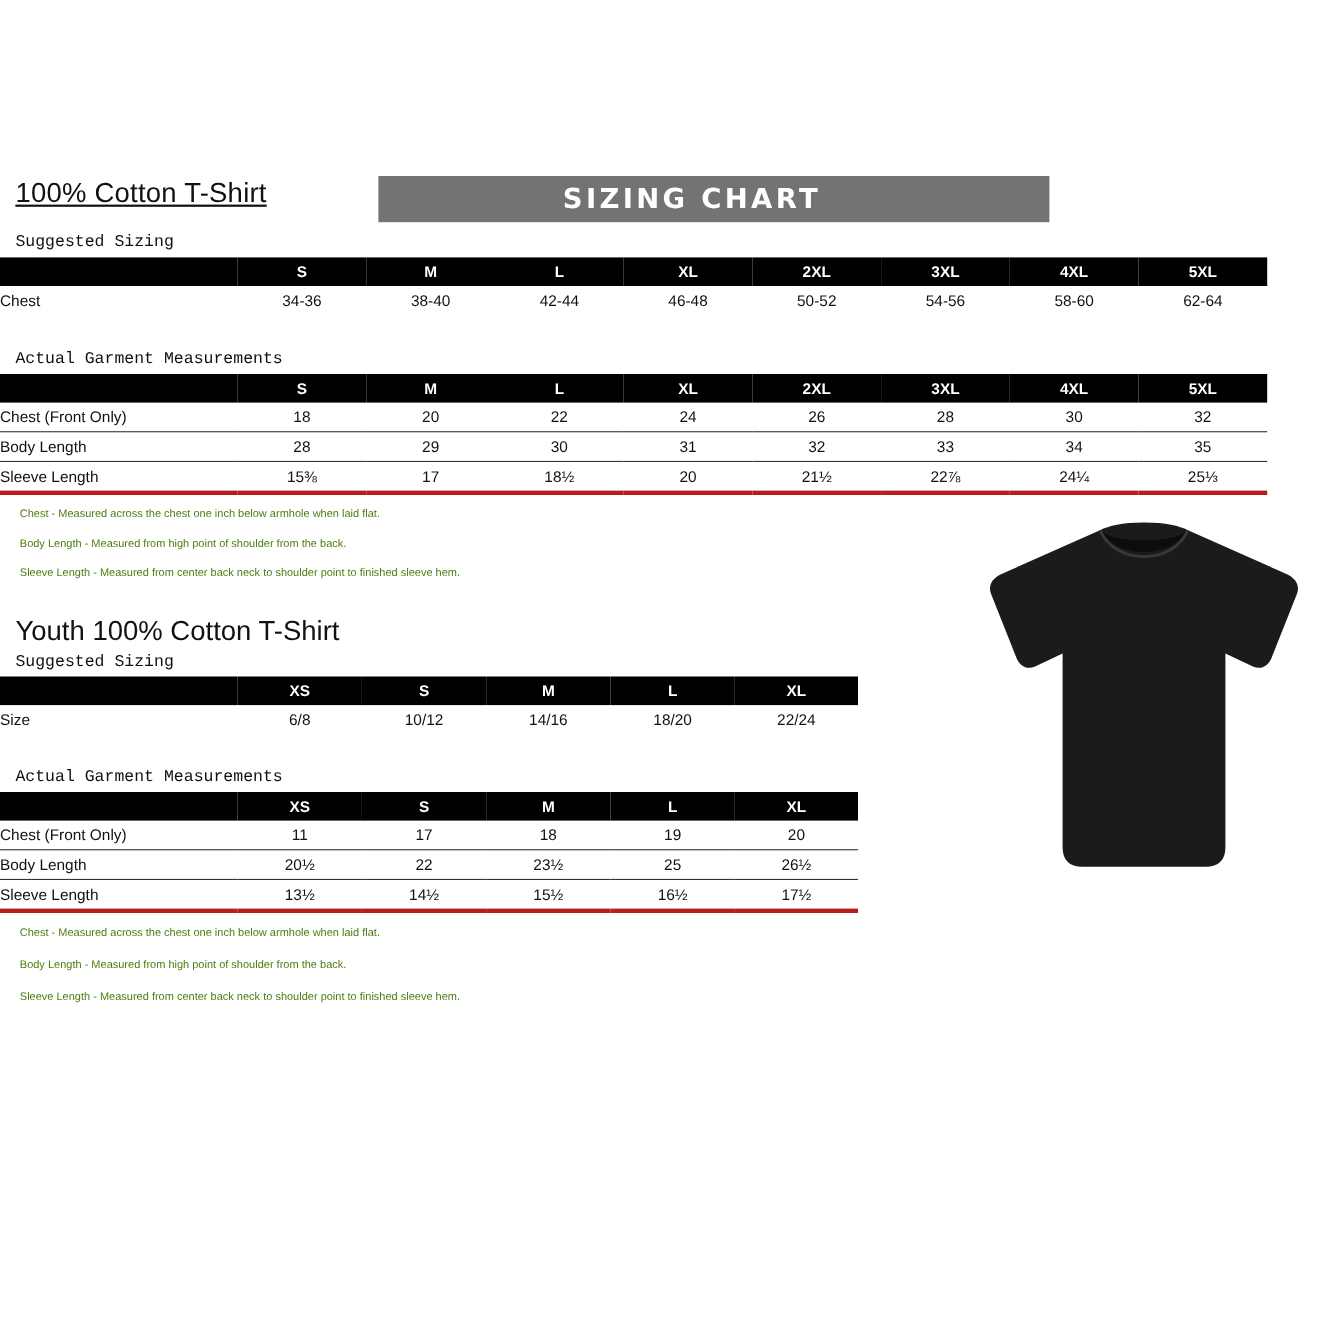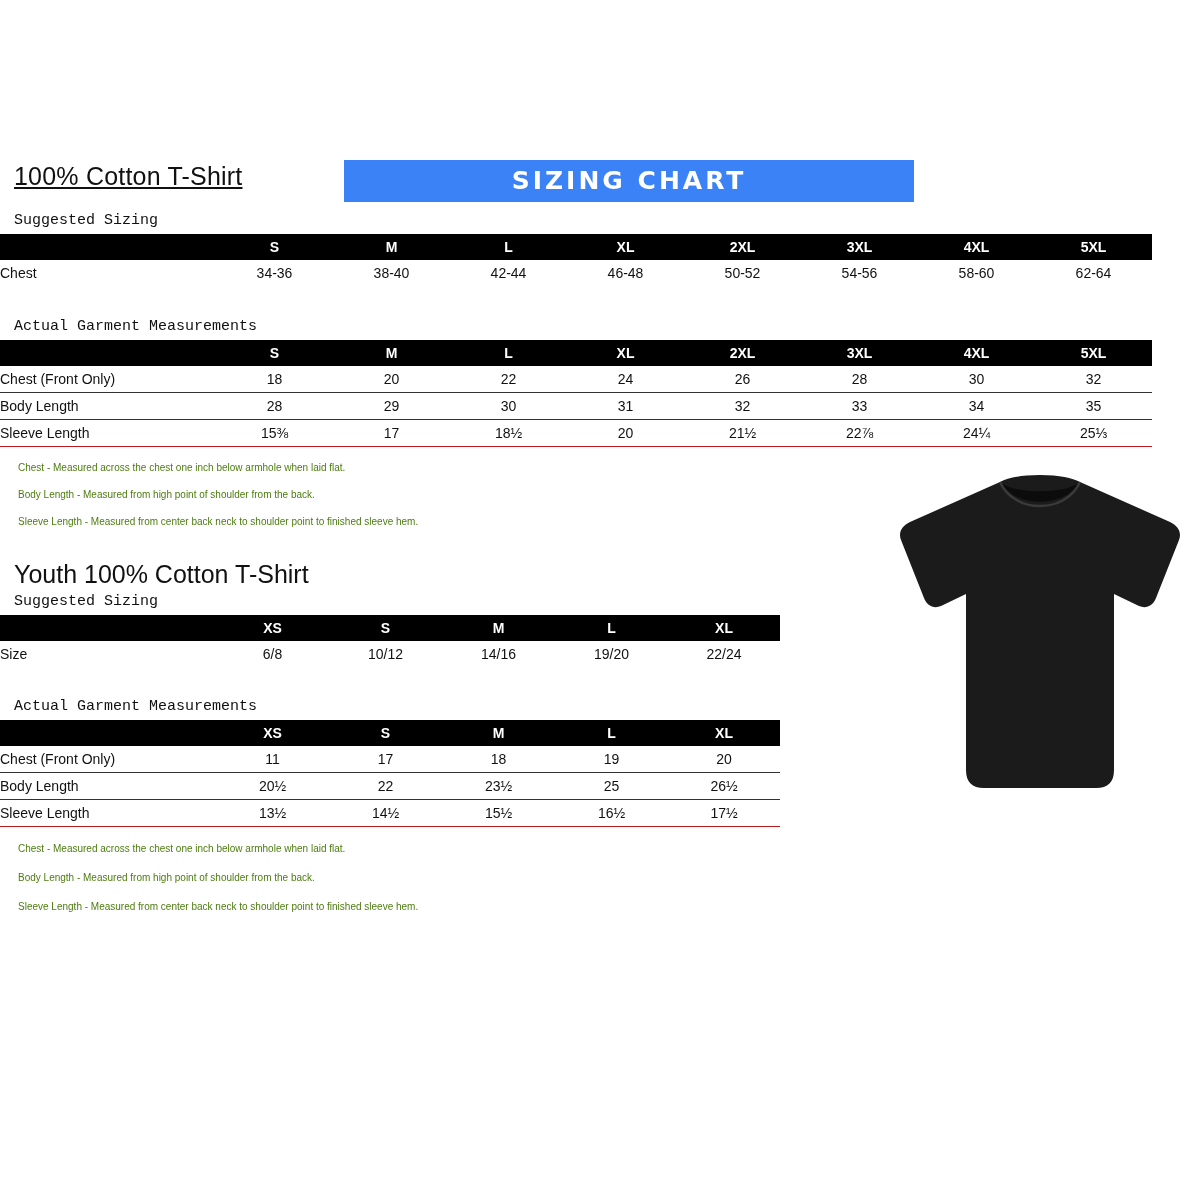--- a/index.html
+++ b/index.html
@@ -40,21 +40,22 @@
     color: #111;
     white-space: nowrap;
     text-decoration: underline;
   }
   .banner {
     position: absolute;
     left: 330px;
     top: 0;
     width: 570px;
     height: 42px;
-    background: #3b82f6;
+    background: #737373;
+    padding-left: 40px;
   }
   .banner-text {
     position: absolute;
     left: 0;
     top: 0;
     width: 570px;
     height: 42px;
     line-height: 42px;
     text-align: center;
     color: #ffffff;
@@ -110,21 +111,21 @@
   }
   td.val {
     text-align: center;
     font-size: 14px;
   }
   tr.ruled td {
     border-bottom: 1px solid #333333;
     margin-top: 18px;
   }
   tr.ruled-last td {
-    border-bottom: 1px solid #b91c1c;
+    border-bottom: 4px solid #b91c1c;
   }
 
   
   .note {
     position: absolute;
     font-size: 10px;
     color: #4d7c0f;
     white-space: nowrap;
   }
 
@@ -284,21 +285,21 @@
           <td>S</td>
           <td>M</td>
           <td>L</td>
           <td>XL</td>
         </tr>
         <tr>
           <td class="rowlabel">Size</td>
           <td class="val">6/8</td>
           <td class="val">10/12</td>
           <td class="val">14/16</td>
-          <td class="val">19/20</td>
+          <td class="val">18/20</td>
           <td class="val">22/24</td>
         </tr>
       </tbody>
   </table>
 
   <div class="section-label" style="left:14px; top:698px;">Actual Garment Measurements</div>
 
   <table class="chart" id="youth-actual" style="left:0px; top:720px; width:780px;">
     <colgroup>
       <col style="width:216px">

